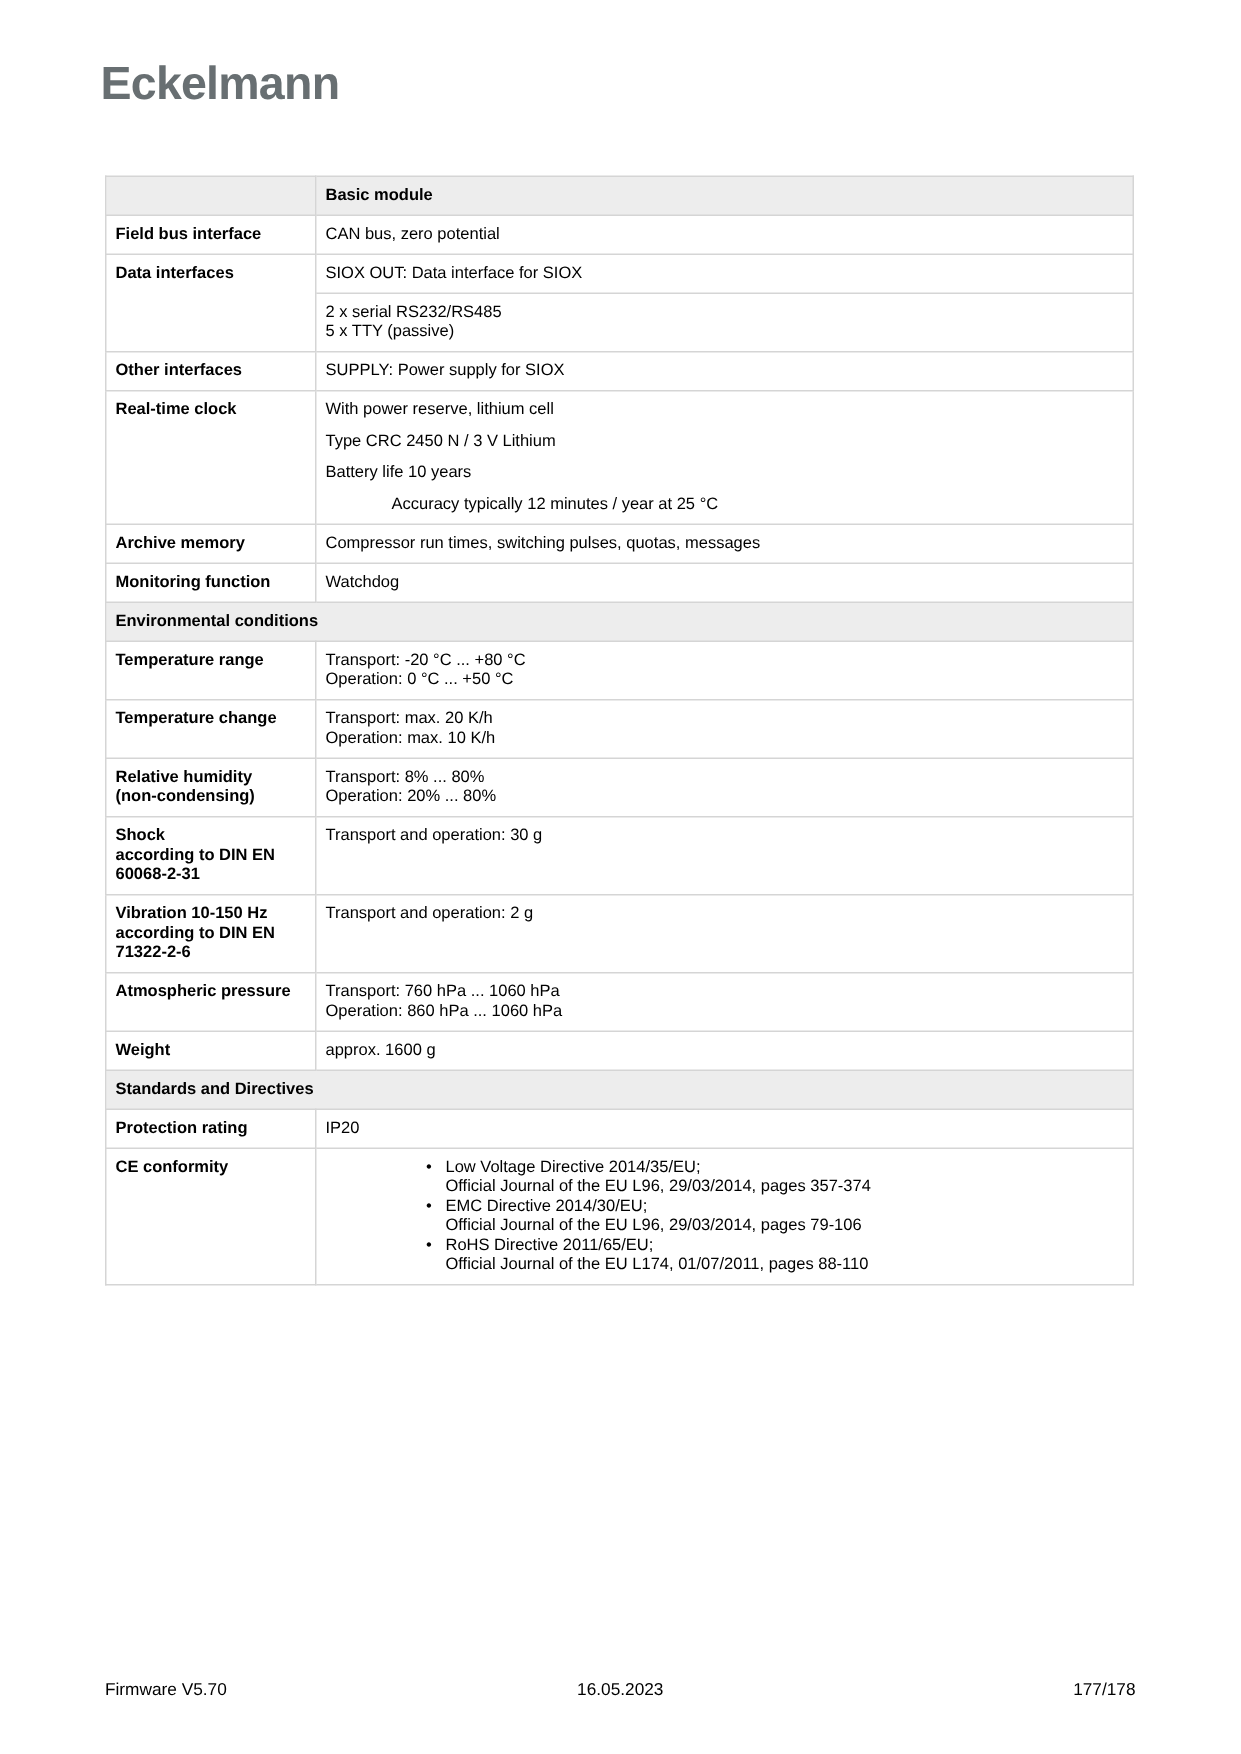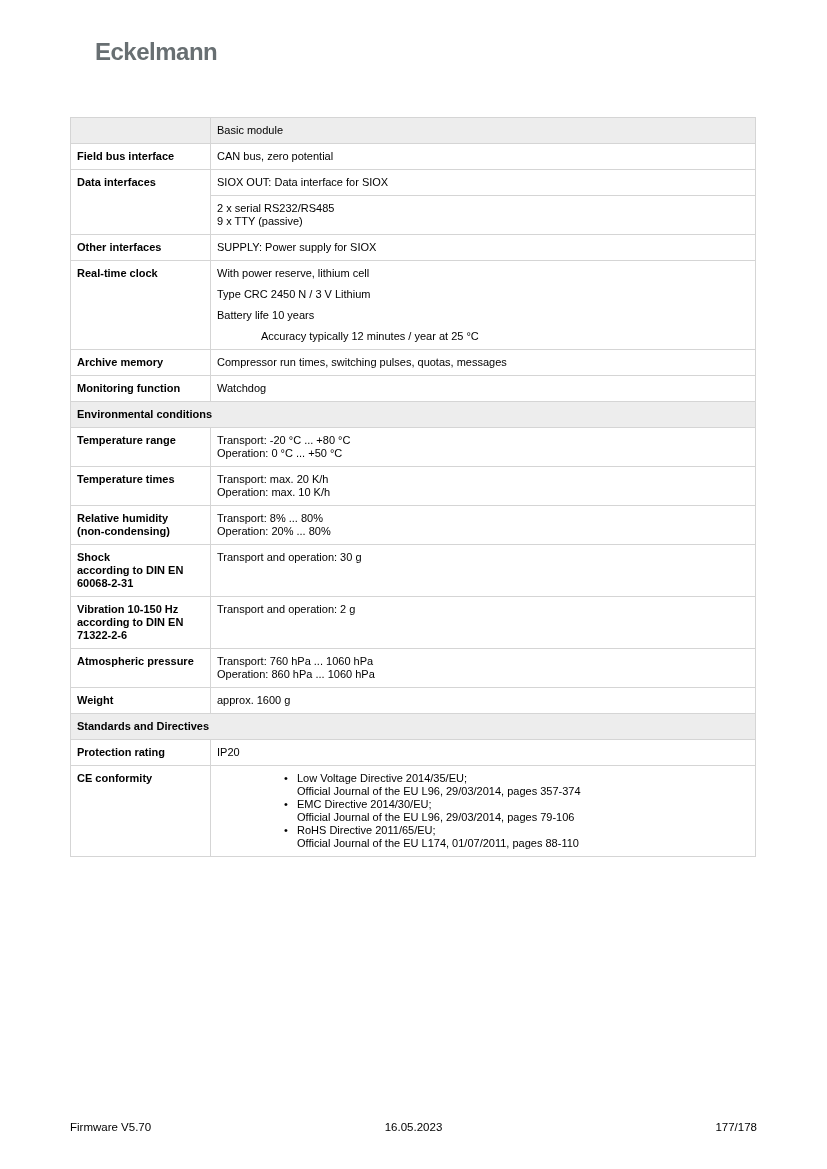--- a/index.html
+++ b/index.html
@@ -13,25 +13,24 @@
     position: relative;
     width: 827px;
     height: 1169px;
     background: #ffffff;
     overflow: hidden;
   }
   .logo {
     position: absolute;
     left: 67px;
     top: 38px;
-    font-size: 24px;
+    font-size: 31px;
     font-weight: bold;
     color: #686f72;
     letter-spacing: -0.5px;
-    margin-left: 28px;
   }
   .spec-table {
     position: absolute;
     left: 70px;
     top: 117px;
     width: 686px;
     border-collapse: collapse;
     table-layout: fixed;
     font-size: 11px;
     line-height: 13px;
@@ -43,21 +42,21 @@
   }
   .spec-table col.c-label { width: 140px; }
   .label-cell {
     font-weight: bold;
     white-space: pre-line;
   }
   .value-cell { padding-left: 8px; }
   .head-row td {
     background: #ededed;
   }
-  .head-row .value-cell { font-weight: normal; }
+  .head-row .value-cell { font-weight: bold; }
   .section-cell {
     background: #ededed;
     font-weight: bold;
   }
   .line { }
   .line.spaced { margin-bottom: 8px; }
   .line.spaced:last-child { margin-bottom: 0; margin-left: 44px; }
   .bullets { padding-left: 80px; }
   .bullet-item { position: relative; }
   .bullet-item::before {
@@ -110,21 +109,21 @@
         </tr>
         <tr class="data-row">
           <td class="label-cell" rowspan="2">Data interfaces</td>
           <td class="value-cell">
             <div class="line">SIOX OUT: Data interface for SIOX</div>
           </td>
         </tr>
         <tr class="data-row">
           <td class="value-cell">
             <div class="line">2 x serial RS232/RS485</div>
-            <div class="line">9 x TTY (passive)</div>
+            <div class="line">5 x TTY (passive)</div>
           </td>
         </tr>
         <tr class="data-row">
           <td class="label-cell" rowspan="1">Other interfaces</td>
           <td class="value-cell">
             <div class="line">SUPPLY: Power supply for SIOX</div>
           </td>
         </tr>
         <tr class="data-row">
           <td class="label-cell" rowspan="1">Real-time clock</td>
@@ -151,21 +150,21 @@
           <td class="section-cell" colspan="2">Environmental conditions</td>
         </tr>
         <tr class="data-row">
           <td class="label-cell" rowspan="1">Temperature range</td>
           <td class="value-cell">
             <div class="line">Transport: -20 °C ... +80 °C</div>
             <div class="line">Operation: 0 °C ... +50 °C</div>
           </td>
         </tr>
         <tr class="data-row">
-          <td class="label-cell" rowspan="1">Temperature times</td>
+          <td class="label-cell" rowspan="1">Temperature change</td>
           <td class="value-cell">
             <div class="line">Transport: max. 20 K/h</div>
             <div class="line">Operation: max. 10 K/h</div>
           </td>
         </tr>
         <tr class="data-row">
           <td class="label-cell" rowspan="1">Relative humidity
 (non-condensing)</td>
           <td class="value-cell">
             <div class="line">Transport: 8% ... 80%</div>

